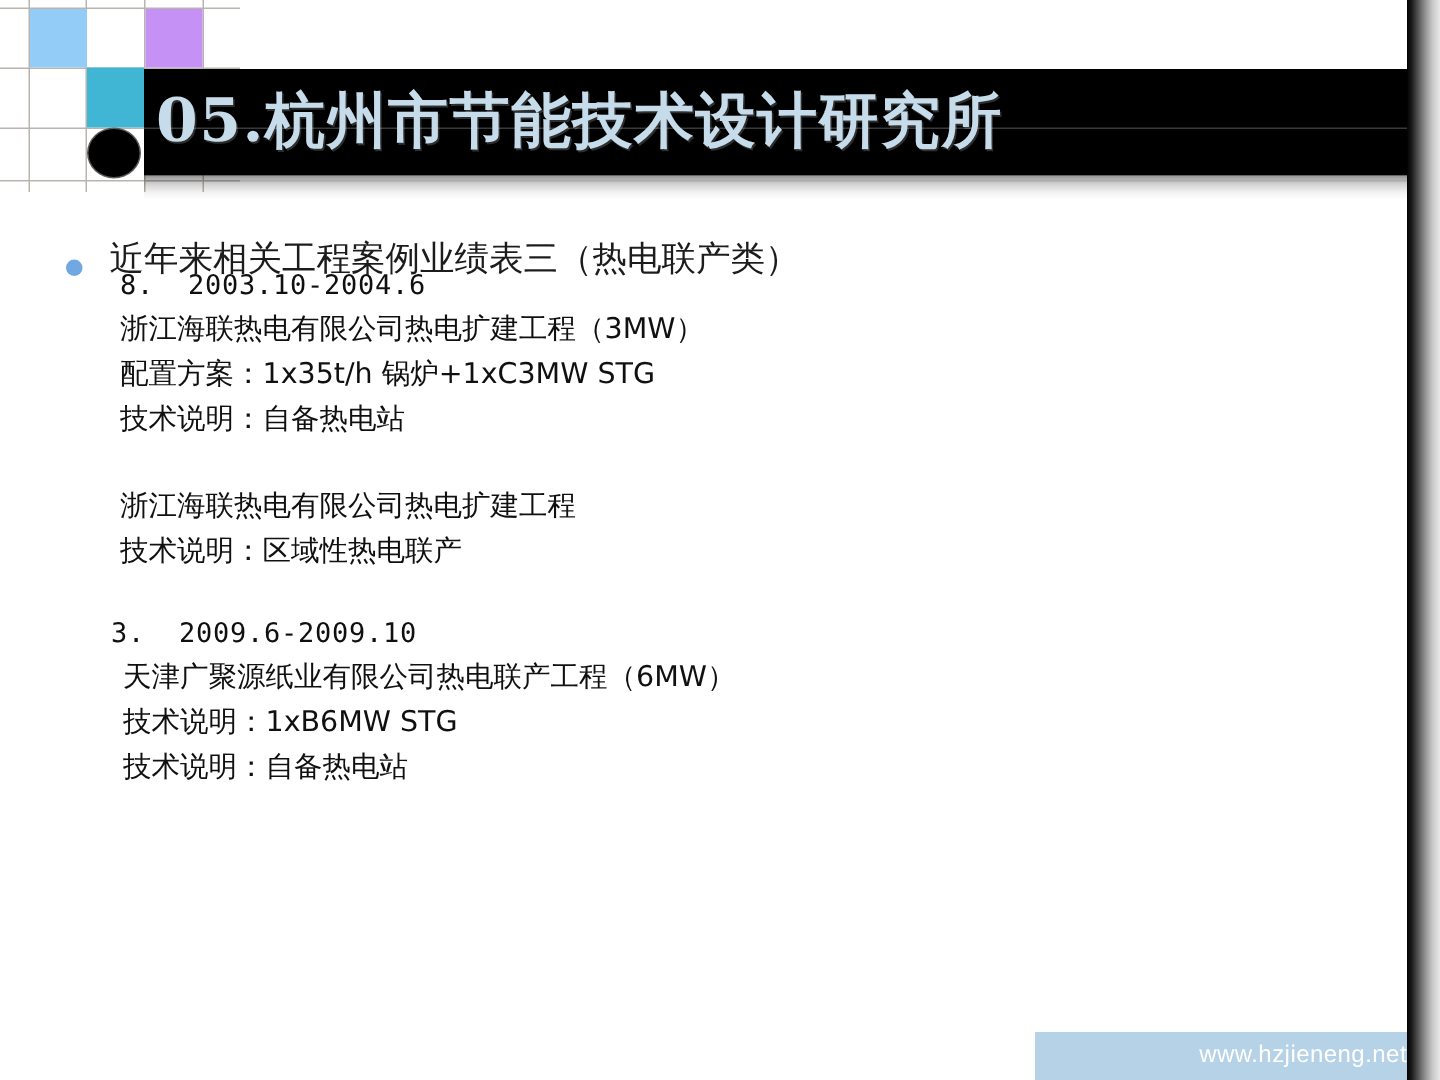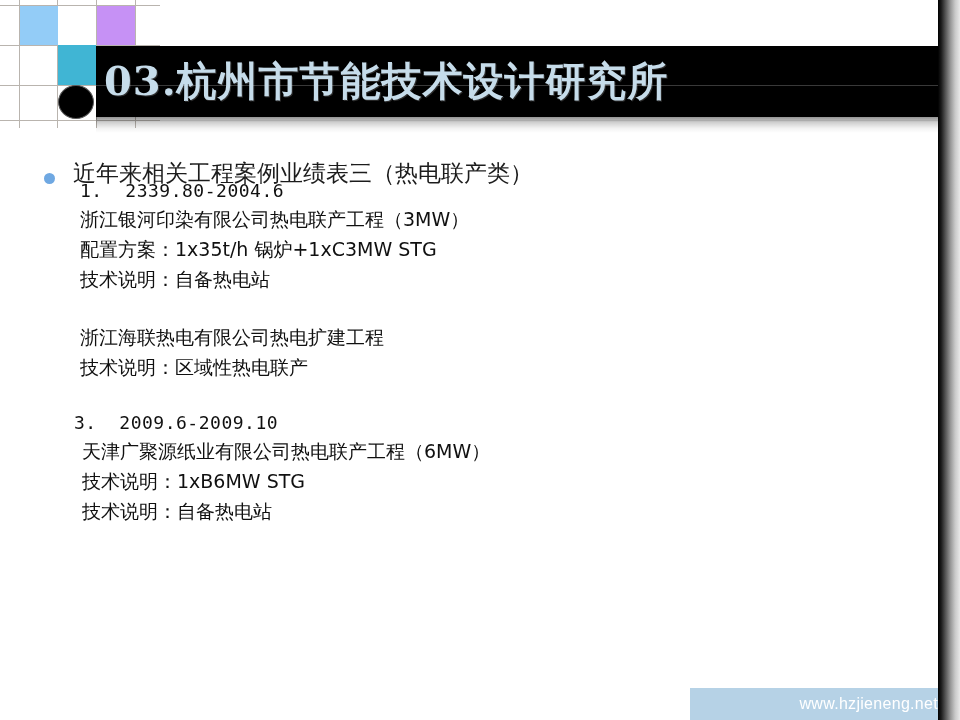--- a/index.html
+++ b/index.html
@@ -219,32 +219,32 @@
 
   <div class="deco-sq sq-blue"></div>
   <div class="deco-sq sq-purple"></div>
   <div class="deco-sq sq-teal"></div>
 
   <div class="title-bar"></div>
   <div class="title-crossline" style="top:85px;"></div>
   <div class="title-crossline" style="top:120px;"></div>
   <div class="title-bar-shadow"></div>
   <div class="deco-circle"></div>
-  <div class="title-text">03.杭州市节能技术设计研究所</div>
+  <div class="title-text">05.杭州市节能技术设计研究所</div>
 
   <div class="bullet-row">
     <span class="bullet-dot"></span>
     <span class="bullet-text">近年来相关工程案例业绩表三（热电联产类）</span>
   </div>
 
   <div class="entries">
 
     <div class="entry entry-1">
-      <div class="entry-num">1.  2339.80-2004.6</div>
-      <div class="entry-line">浙江银河印染有限公司热电联产工程（3MW）</div>
+      <div class="entry-num">8.  2003.10-2004.6</div>
+      <div class="entry-line">浙江海联热电有限公司热电扩建工程（3MW）</div>
       <div class="entry-line">配置方案：1x35t/h 锅炉+1xC3MW STG</div>
       <div class="entry-line">技术说明：自备热电站</div>
     </div>
 
     <div class="entry entry-2">
       <div class="entry-line">浙江海联热电有限公司热电扩建工程</div>
       <div class="entry-line">技术说明：区域性热电联产</div>
     </div>
 
     <div class="entry entry-3">

